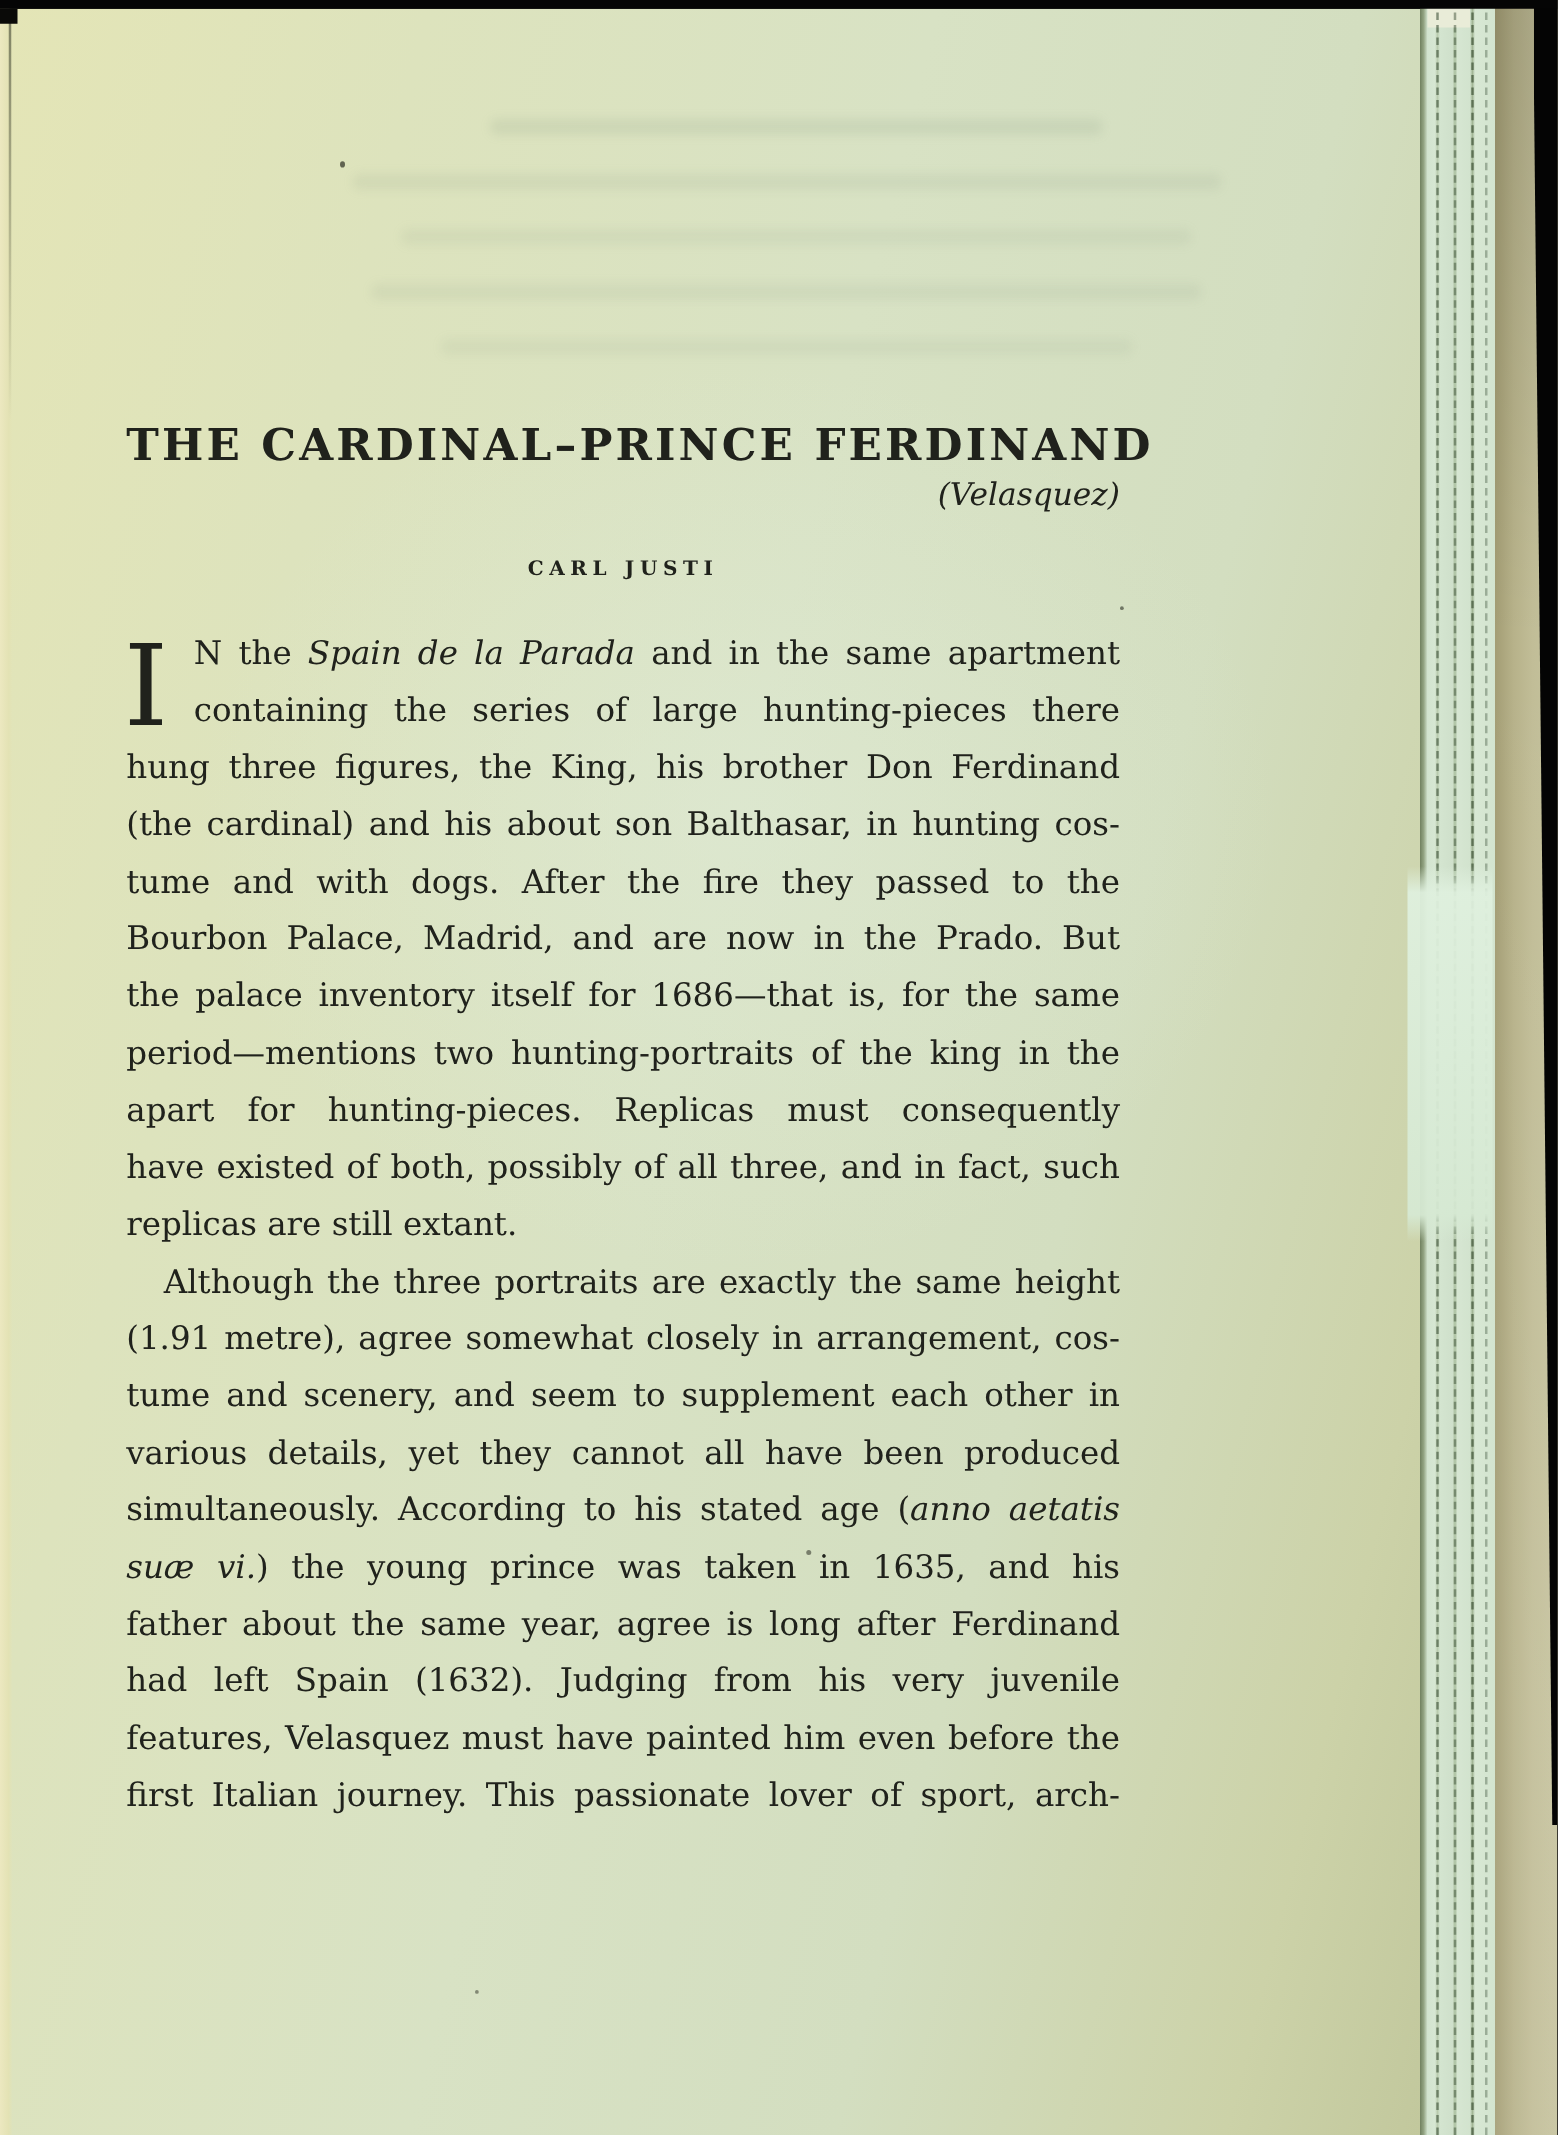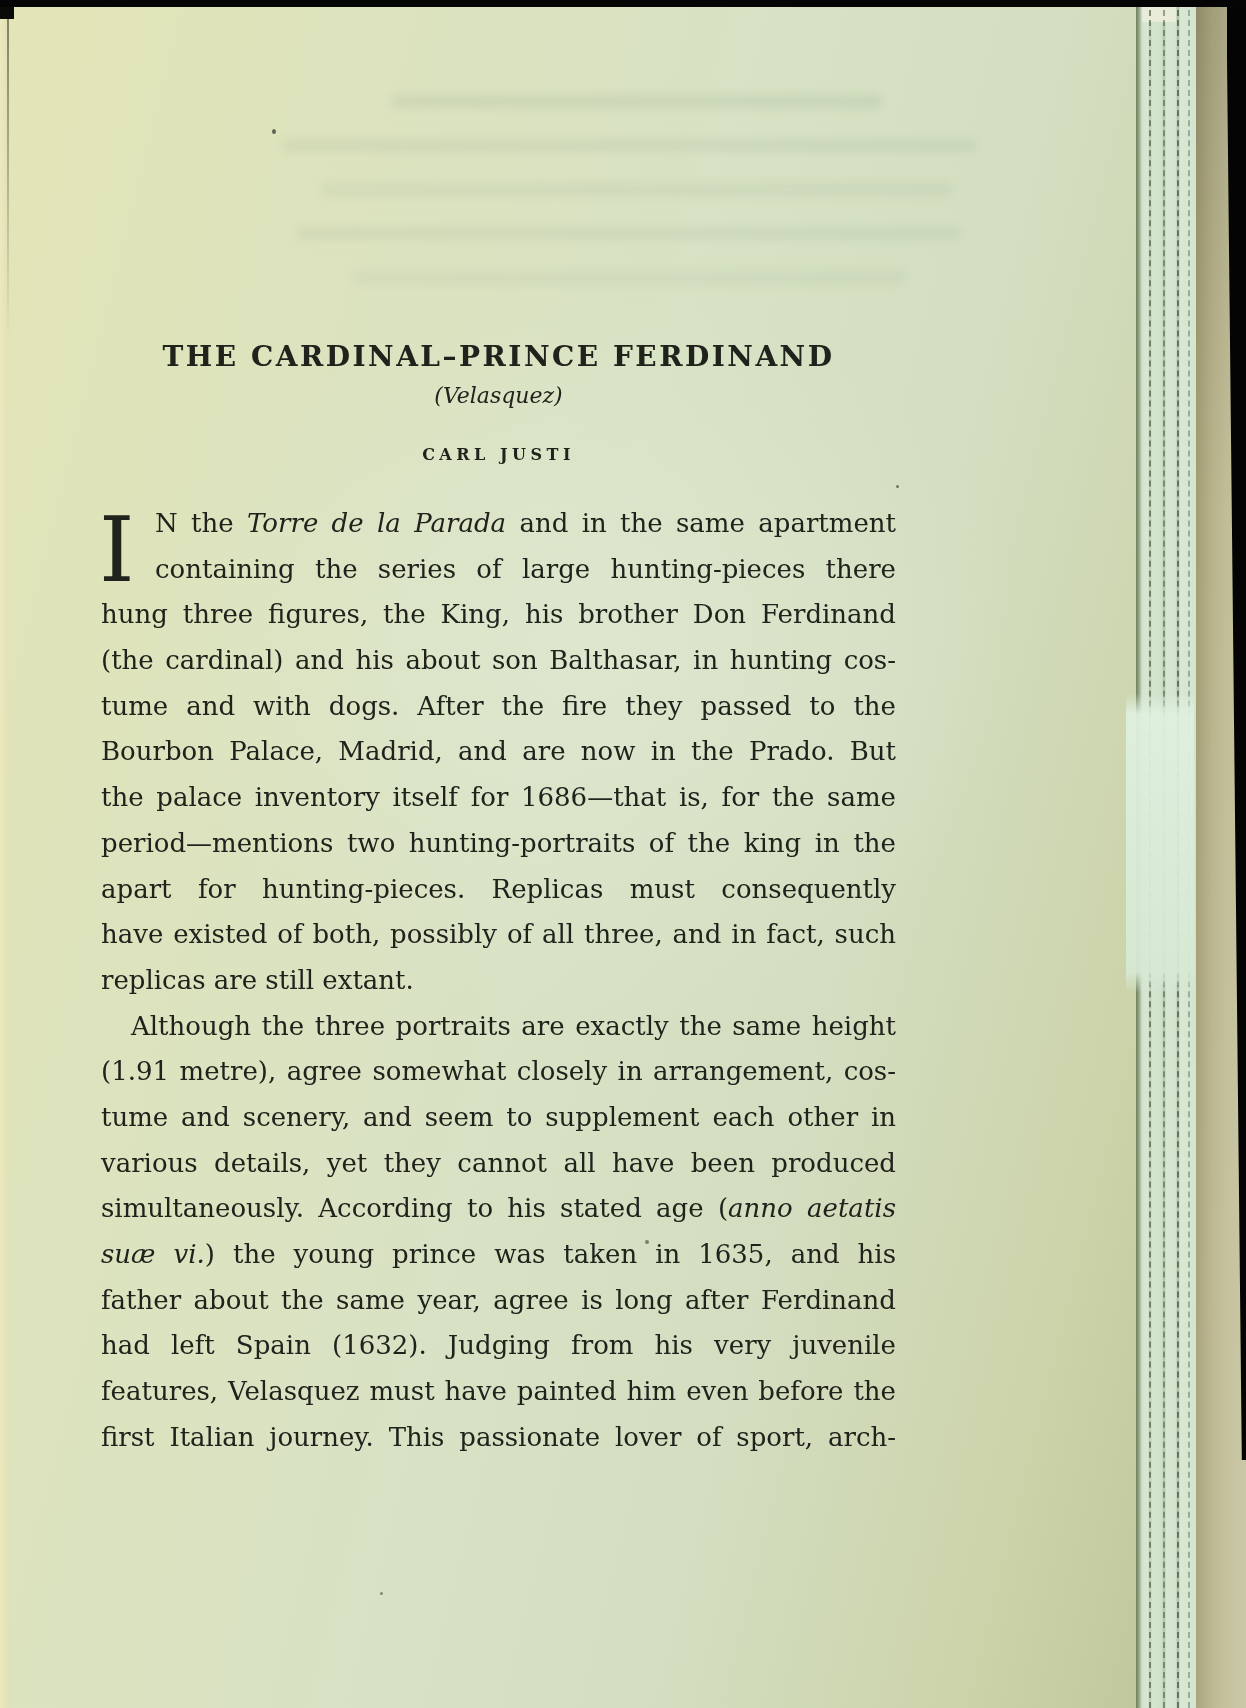--- a/index.html
+++ b/index.html
@@ -42,25 +42,25 @@
   .bleed div:nth-child(5){width:70%;margin-left:13%;opacity:.65;}
 
   .speck{position:absolute;border-radius:50%;background:#2c2e24;}
 
   
   .text-block{
     position:absolute;left:101px;top:330px;width:795px;
     color:#20221c;
   }
   .title{
-    text-align:center;font-size:28px;font-weight:bold;letter-spacing:2.5px;
+    text-align:center;font-size:35px;font-weight:bold;letter-spacing:2.5px;
     line-height:40px;white-space:nowrap;
   }
   .subtitle{
-    text-align:center;font-style:italic;font-size:22px;line-height:34px;margin-top:2px;
+    text-align:right;font-style:italic;font-size:25px;line-height:34px;margin-top:2px;
   }
   .author{
     text-align:center;font-size:16px;font-weight:bold;letter-spacing:4.5px;
     line-height:28px;margin-top:28px;
   }
   .body-text{margin-top:32px;font-size:26px;}
   .paragraph{position:relative;}
   .line{
     height:45.7px;line-height:45.7px;
     text-align:justify;text-align-last:justify;
@@ -134,21 +134,21 @@
         <div></div>
     </div>
 
     <div class="text-block">
       <div class="title">THE CARDINAL–PRINCE FERDINAND</div>
       <div class="subtitle">(Velasquez)</div>
       <div class="author">CARL JUSTI</div>
       <div class="body-text">
           <div class="paragraph">
             <span class="dropcap">I</span>
-            <div class="line dropcap-indent">N the <i>Torre de la Parada</i> and in the same apartment</div>
+            <div class="line dropcap-indent">N the <i>Spain de la Parada</i> and in the same apartment</div>
             <div class="line dropcap-indent">containing the series of large hunting-pieces there</div>
             <div class="line">hung three figures, the King, his brother Don Ferdinand</div>
             <div class="line">(the cardinal) and his about son Balthasar, in hunting cos-</div>
             <div class="line">tume and with dogs.  After the fire they passed to the</div>
             <div class="line">Bourbon Palace, Madrid, and are now in the Prado.  But</div>
             <div class="line">the palace inventory itself for 1686—that is, for the same</div>
             <div class="line">period—mentions two hunting-portraits of the king in the</div>
             <div class="line">apart for hunting-pieces.  Replicas must consequently</div>
             <div class="line">have existed of both, possibly of all three, and in fact, such</div>
             <div class="line no-justify">replicas are still extant.</div>

